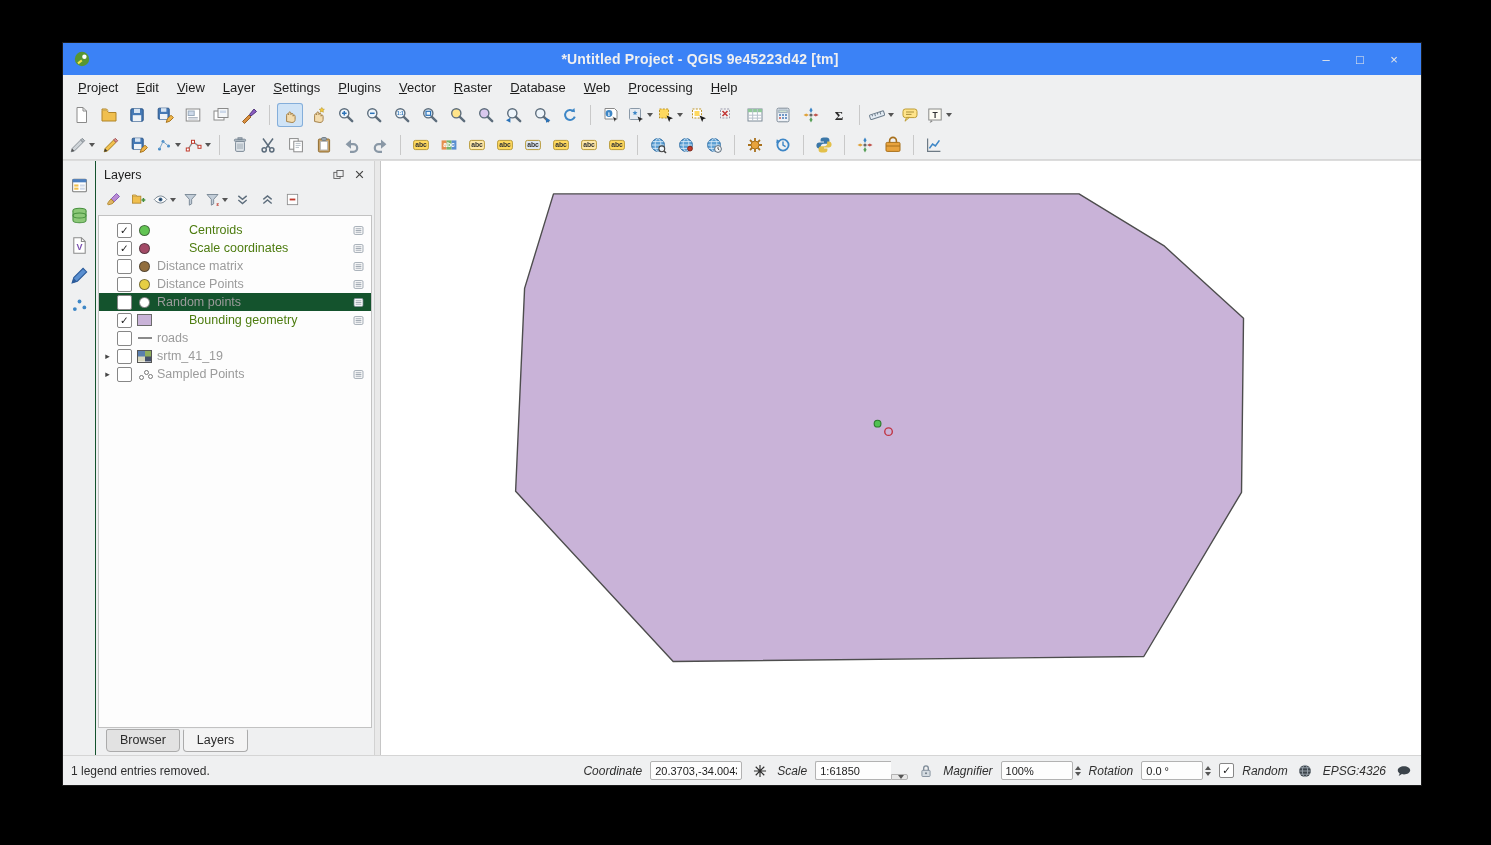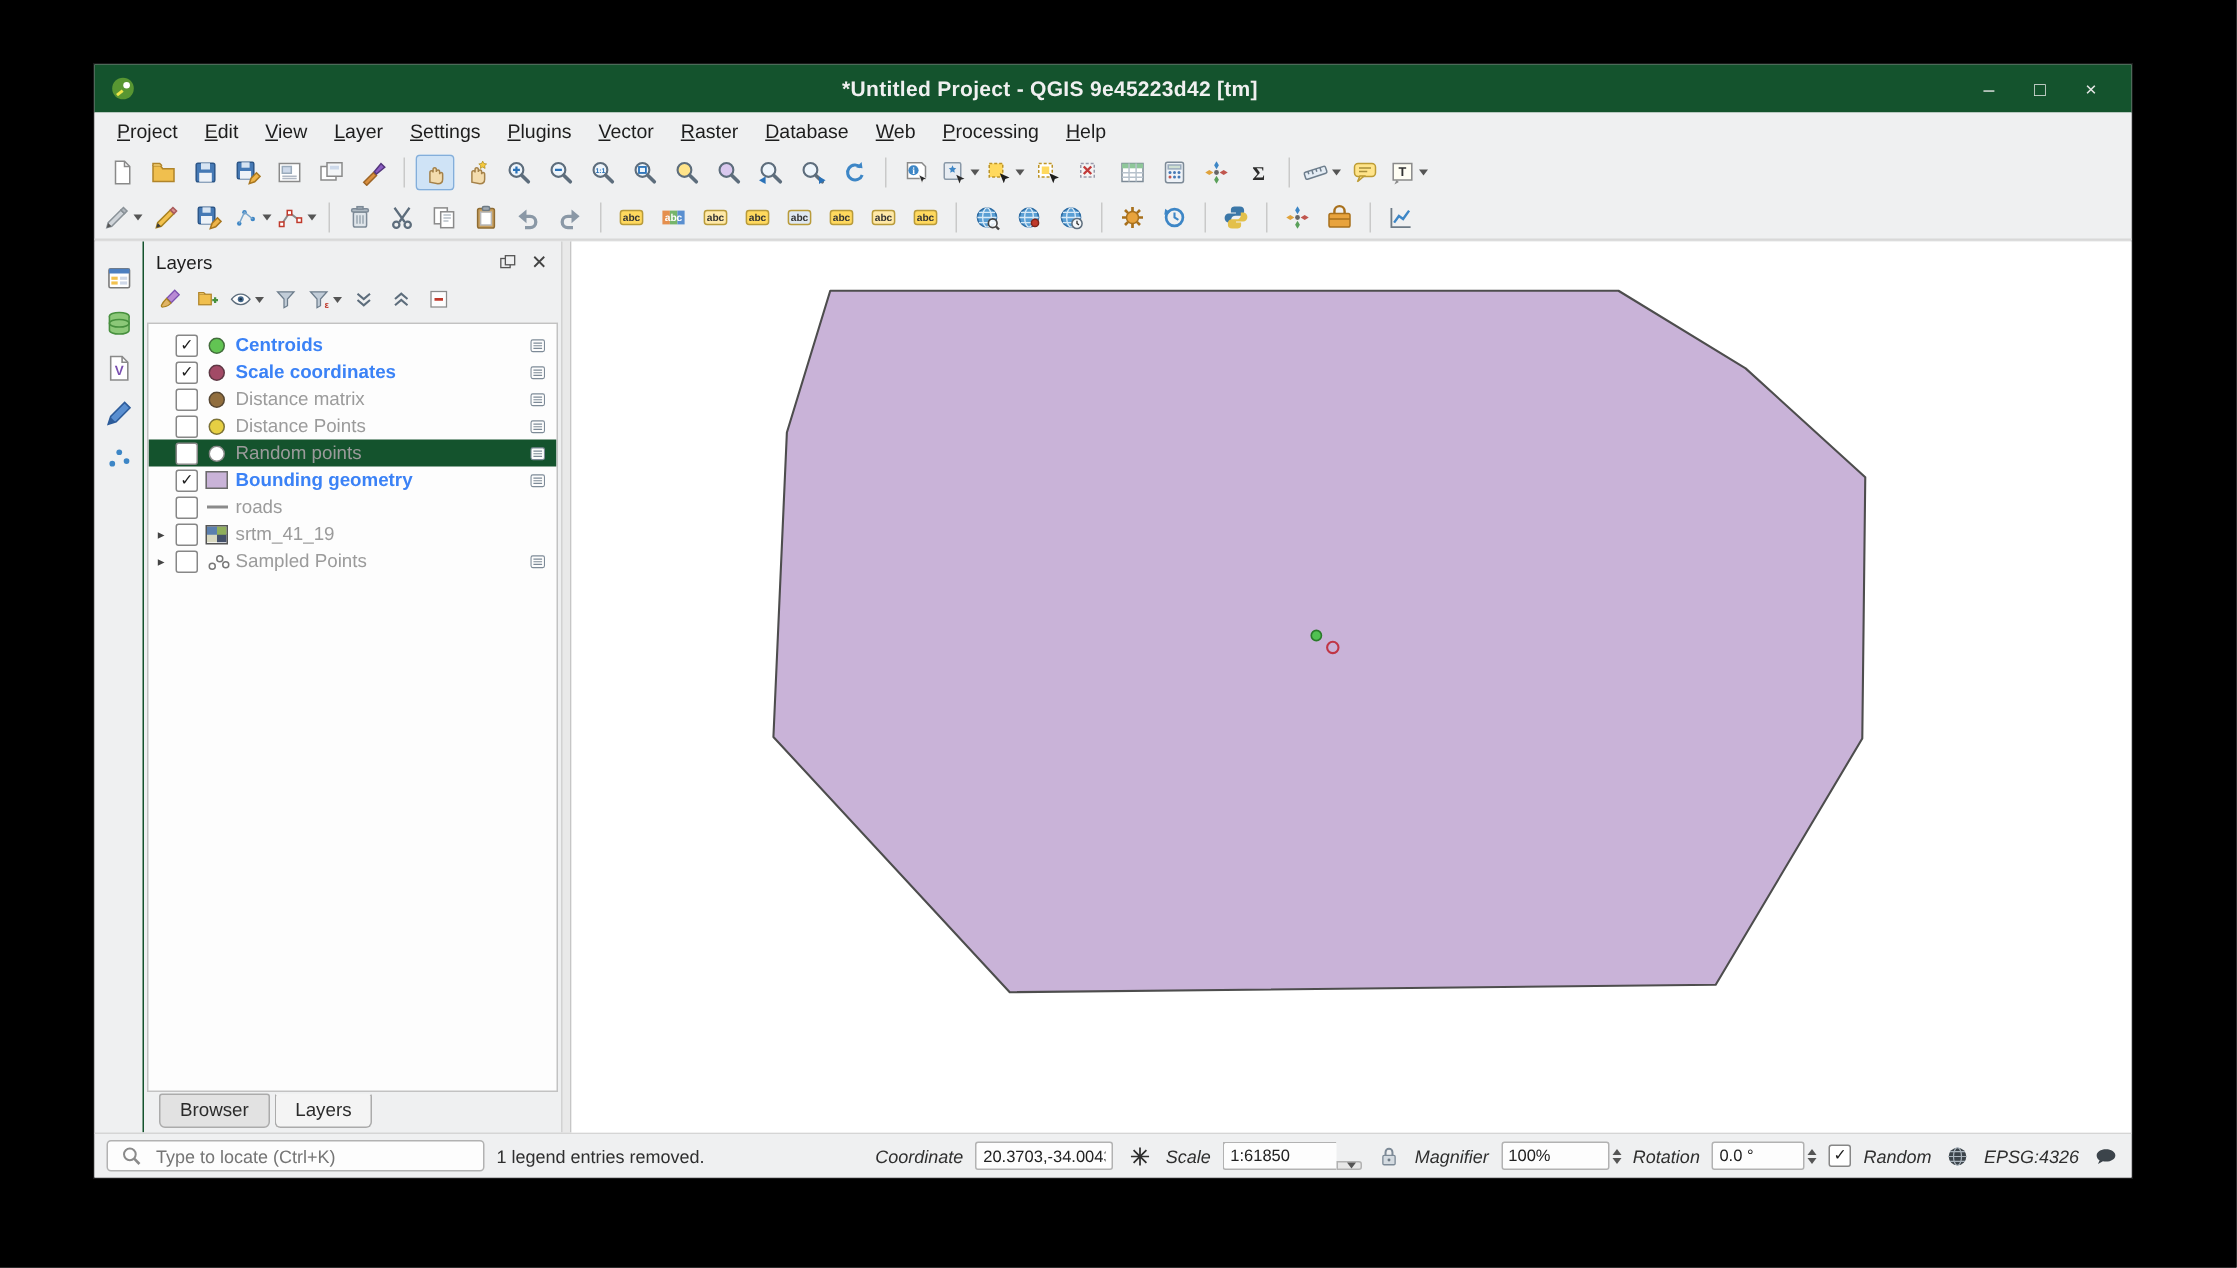--- a/index.html
+++ b/index.html
@@ -1,19 +1,19 @@
 <!DOCTYPE html>
 <html><head>
 <meta charset="utf-8">
 <style>
   html,body{margin:0;padding:0;background:#000;}
   .stage{position:relative;width:1491px;height:845px;background:#000;overflow:hidden;font-family:"Liberation Sans",sans-serif;}
   .window{position:absolute;left:63px;top:43px;width:1358px;height:742px;display:flex;flex-direction:column;background:#eff0f1;box-shadow:0 0 0 1px #1a1a1a;}
   
-  .titlebar{height:32px;flex:none;background:#14532d;color:#f0f0f0;display:flex;align-items:center;padding:0 10px;}
+  .titlebar{height:32px;flex:none;background:#3b82f6;color:#f0f0f0;display:flex;align-items:center;padding:0 10px;}
   .app-ic{width:18px;height:18px;flex:none;display:inline-flex;}
   .tb-title{flex:1;text-align:center;font-weight:bold;font-size:14px;letter-spacing:.2px;}
   .tb-ctrl{width:34px;text-align:center;font-size:13px;color:#e8e8e8;cursor:default;flex:none;}
   
   .menubar{height:25px;flex:none;display:flex;align-items:center;padding:0 6px;font-size:13px;color:#1d1d1d;background:#eff0f1;}
   .menu-item{padding:3px 9px;border-radius:3px;}
   
   .toolbar{height:30px;flex:none;display:flex;align-items:center;padding:0 5px;gap:2px;background:#eff0f1;}
   .toolbar.second{height:29px;border-bottom:1px solid #d8d8d8;}
   .tbtn{min-width:24px;height:24px;display:inline-flex;align-items:center;justify-content:center;border-radius:3px;padding:0 1px;position:relative;}
@@ -34,21 +34,21 @@
   .panel-toolbar{height:25px;flex:none;display:flex;align-items:center;gap:2px;padding:2px 4px 0 6px;}
   .panel-toolbar .tbtn{min-width:21px;height:21px;}
   .panel-toolbar .tbtn svg{width:15px;height:15px;}
   .layer-tree{flex:1;background:#fdfdfd;border:1px solid #c2c2c2;margin:3px 2px 0 2px;padding-top:5px;overflow:hidden;}
   .lrow{height:18px;display:flex;align-items:center;gap:5px;padding:0 3px 0 4px;font-size:12.5px;}
   .lrow.selected{background:#14532d;}
   .lexp{width:9px;flex:none;text-align:center;font-size:9px;color:#444;}
   .lcheck{width:13px;height:13px;flex:none;background:#fff;border:1px solid #878787;border-radius:2px;font-size:10.5px;line-height:12px;text-align:center;color:#1b1b1b;}
   .lsym{width:15px;flex:none;display:inline-flex;justify-content:center;align-items:center;}
   .llabel{flex:1;white-space:nowrap;overflow:hidden;}
-  .llabel.on{font-weight:bold;color:#3b82f6;}
+  .llabel.on{font-weight:normal;color:#4d7c0f;margin-left:32px;}
   .llabel.off{color:#9b9b9b;}
   .lind{width:16px;flex:none;display:inline-flex;}
   .lind svg{width:13px;height:13px;}
   .sw-c{display:inline-block;width:9px;height:9px;border-radius:50%;border:1px solid rgba(40,40,40,.55);}
   .sw-s{display:inline-block;width:13px;height:10px;border:1px solid #6b6b6b;}
   .sw-l{display:inline-block;width:14px;height:0;border-top:2px solid #8a8a8a;}
   .sw-r{display:inline-block;width:13px;height:11px;border:1px solid #555;
         background:linear-gradient(90deg,#5b7fae 50%,#8fae5b 0) top/100% 50% no-repeat,
                    linear-gradient(90deg,#d8d8c0 50%,#44506a 0) bottom/100% 50% no-repeat;}
   .sw-p{display:inline-block;width:14px;height:11px;position:relative;}
@@ -782,29 +782,20 @@
       <div class="map-area">
         <svg class="mapsvg" viewBox="0 0 1043 597" preserveAspectRatio="none">
           <polygon stroke-width="1.4" stroke-linejoin="round" points="173,33 700,33 785,85 865,158 863,333 765,498 293,503 135,332 144,128" fill="#c9b3d8" stroke="#4d4d4d"></polygon>
           <circle r="3.4" stroke-width="1.1" cx="498" cy="264" fill="#51c151" stroke="#2a7a2a"></circle>
           <circle r="3.8" stroke-width="1.4" fill="none" cx="509" cy="272" stroke="#c03545"></circle>
         </svg>
       </div>
     </div>
 
     <div class="statusbar">
-      <div class="locate">
-        <span class="sb-ic">
-            <svg viewBox="0 0 18 18" width="18" height="18" xmlns="http://www.w3.org/2000/svg">
-              <circle cx="7.4" cy="7.4" r="4.4" fill="none" stroke="#8a8a8a" stroke-width="1.5"></circle>
-              <line x1="10.8" y1="10.8" x2="14.6" y2="14.6" stroke="#8a8a8a" stroke-width="2"></line>
-            </svg>
-          </span>
-        <input placeholder="Type to locate (Ctrl+K)" style="">
-      </div>
       <span class="sb-msg">1 legend entries removed.</span>
       <span class="sb-flex"></span>
       <span class="sb-label">Coordinate</span>
       <input class="sb-input coord" value="20.3703,-34.0043" style="">
       <span class="sb-ic">
           <svg viewBox="0 0 18 18" width="18" height="18" xmlns="http://www.w3.org/2000/svg">
             <path d="M9 2.2v13.6M2.2 9h13.6M4.2 4.2l9.6 9.6M13.8 4.2L4.2 13.8" stroke="#2f2f2f" stroke-width="1.3"></path>
           </svg>
         </span>
       <span class="sb-label">Scale</span>

